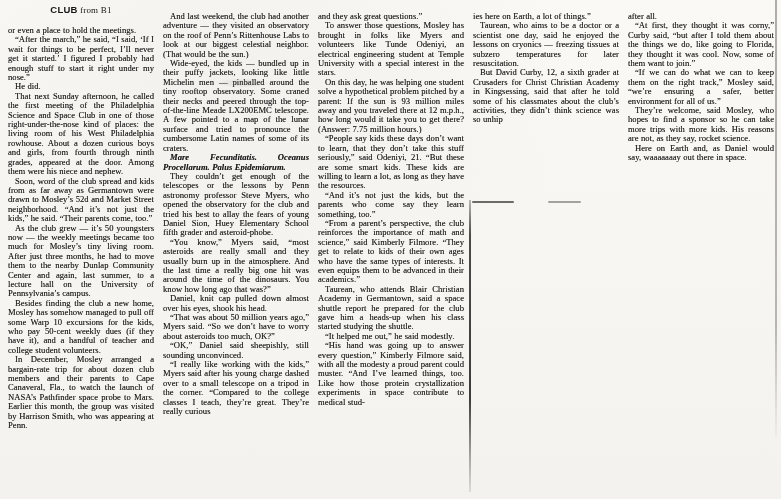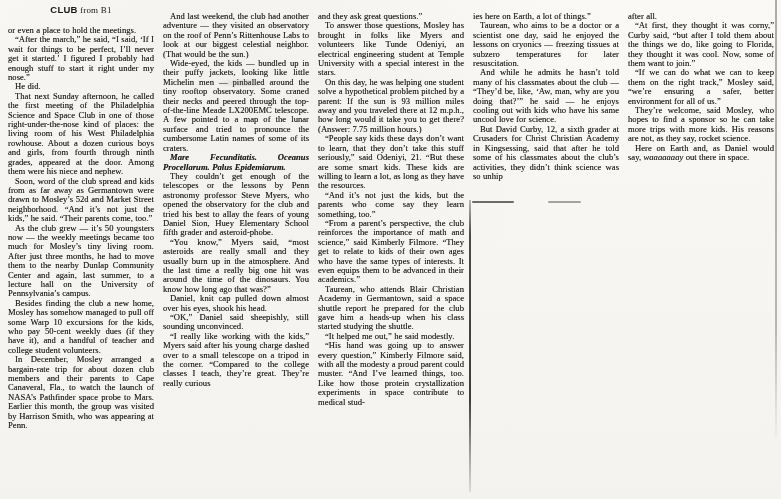--- a/index.html
+++ b/index.html
@@ -54,21 +54,21 @@
     font-size: 8.6px;
     line-height: 9.4px;
     text-align: justify;
     text-indent: 7px;
     letter-spacing: 0.02px;
     word-spacing: 0.2px;
     text-shadow: 0 0 0.5px rgba(25,25,25,0.55);
   }
   .para.no-indent { text-indent: 0; }
   .para.italic { font-style: italic; font-weight: bold; }
-  .para .italic { font-style: italic; }
+  .para .italic { }
   .vrule { position: absolute; }
   .vrule-mid {
     left: 469px;
     top: 200px;
     width: 2px;
     height: 292px;
     background: linear-gradient(180deg,
       rgba(70,70,70,0.35) 0%,
       rgba(45,45,45,0.85) 12%,
       rgba(40,40,40,0.9) 68%,
@@ -120,38 +120,38 @@
         <p class="para">Besides finding the club a new home, Mosley has somehow managed to pull off some Warp 10 excursions for the kids, who pay 50-cent weekly dues (if they have it), and a handful of teacher and college student volunteers.</p>
         <p class="para">In December, Mosley arranged a bargain-rate trip for about dozen club members and their parents to Cape Canaveral, Fla., to watch the launch of NASA’s Pathfinder space probe to Mars. Earlier this month, the group was visited by Harrison Smith, who was appearing at Penn.</p>
       </div>
     <div class="col">
         <p class="para">And last weekend, the club had another adventure — they visited an observatory on the roof of Penn’s Rittenhouse Labs to look at our biggest celestial neighbor. (That would be the sun.)</p>
         <p class="para">Wide-eyed, the kids — bundled up in their puffy jackets, looking like little Michelin men — pinballed around the tiny rooftop observatory. Some craned their necks and peered through the top-of-the-line Meade LX200EMC telescope. A few pointed to a map of the lunar surface and tried to pronounce the cumbersome Latin names of some of its craters.</p>
         <p class="para italic">Mare Fecunditatis. Oceanus Procellarum. Palus Epidemiarum.</p>
         <p class="para">They couldn’t get enough of the telescopes or the lessons by Penn astronomy professor Steve Myers, who opened the observatory for the club and tried his best to allay the fears of young Daniel Sion, Huey Elementary School fifth grader and asteroid-phobe.</p>
         <p class="para">“You know,” Myers said, “most asteroids are really small and they usually burn up in the atmosphere. And the last time a really big one hit was around the time of the dinosaurs. You know how long ago that was?”</p>
         <p class="para">Daniel, knit cap pulled down almost over his eyes, shook his head.</p>
+        <p class="para">“That was about 50 million years ago,” Myers said. “So we don’t have to worry about asteroids too much, OK?”</p>
         <p class="para">“OK,” Daniel said sheepishly, still sounding unconvinced.</p>
         <p class="para">“I really like working with the kids,” Myers said after his young charge dashed over to a small telescope on a tripod in the corner. “Compared to the college classes I teach, they’re great. They’re really curious</p>
       </div>
     <div class="col">
         <p class="para no-indent">and they ask great questions.”</p>
         <p class="para">To answer those questions, Mosley has brought in folks like Myers and volunteers like Tunde Odeniyi, an electrical engineering student at Temple University with a special interest in the stars.</p>
         <p class="para">On this day, he was helping one student solve a hypothetical problem pitched by a parent: If the sun is 93 million miles away and you traveled there at 12 m.p.h., how long would it take you to get there? (Answer: 7.75 million hours.)</p>
         <p class="para">“People say kids these days don’t want to learn, that they don’t take this stuff seriously,” said Odeniyi, 21. “But these are some smart kids. These kids are willing to learn a lot, as long as they have the resources.</p>
         <p class="para">“And it’s not just the kids, but the parents who come say they learn something, too.”</p>
         <p class="para">“From a parent’s perspective, the club reinforces the importance of math and science,” said Kimberly Filmore. “They get to relate to kids of their own ages who have the same types of interests. It even equips them to be advanced in their academics.”</p>
         <p class="para">Taurean, who attends Blair Christian Academy in Germantown, said a space shuttle report he prepared for the club gave him a heads-up when his class started studying the shuttle.</p>
         <p class="para">“It helped me out,” he said modestly.</p>
         <p class="para">“His hand was going up to answer every question,” Kimberly Filmore said, with all the modesty a proud parent could muster. “And I’ve learned things, too. Like how those protein crystallization experiments in space contribute to medical stud-</p>
       </div>
     <div class="col">
         <p class="para no-indent">ies here on Earth, a lot of things.”</p>
         <p class="para">Taurean, who aims to be a doctor or a scientist one day, said he enjoyed the lessons on cryonics — freezing tissues at subzero temperatures for later resuscitation.</p>
-        <p class="para">And while he admits he hasn’t told many of his classmates about the club — “They’d be, like, ‘Aw, man, why are you doing that?’” he said — he enjoys cooling out with kids who have his same uncool love for science.</p>
         <p class="para">But David Curby, 12, a sixth grader at Crusaders for Christ Christian Academy in Kingsessing, said that after he told some of his classmates about the club’s activities, they didn’t think science was so unhip</p>
       </div>
     <div class="col">
         <p class="para no-indent">after all.</p>
         <p class="para">“At first, they thought it was corny,” Curby said, “but after I told them about the things we do, like going to Florida, they thought it was cool. Now, some of them want to join.”</p>
         <p class="para">“If we can do what we can to keep them on the right track,” Mosley said, “we’re ensuring a safer, better environment for all of us.”</p>
         <p class="para">They’re welcome, said Mosley, who hopes to find a sponsor so he can take more trips with more kids. His reasons are not, as they say, rocket science.</p>
         <p class="para"><span>Here on Earth and, as Daniel would say, </span><span class="italic">waaaaaaay</span><span> out there in space.</span></p>
       </div>
   </div>

